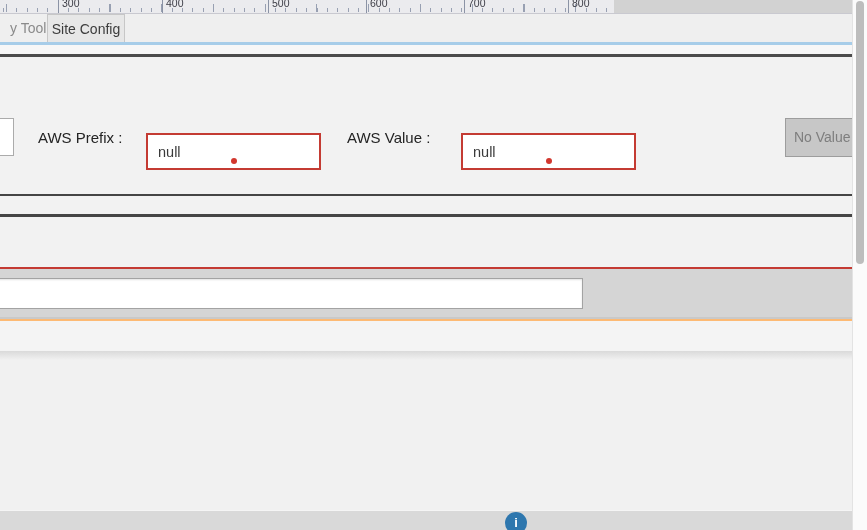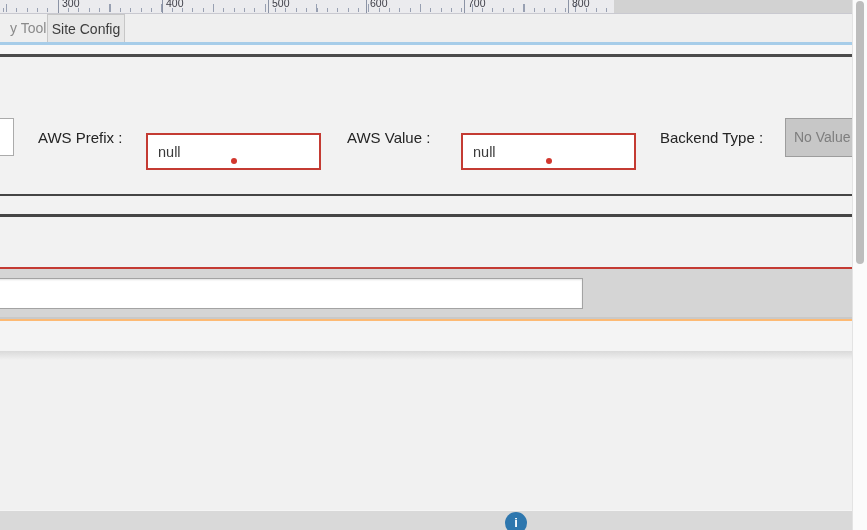--- a/index.html
+++ b/index.html
@@ -103,21 +103,20 @@
     <input value="null" style="">
     <span class="err-dot"></span>
   </div>
 
   <span class="label" style="left:347px">AWS Value :</span>
   <div class="err-wrap" style="left:461px">
     <input value="null" style="">
     <span class="err-dot"></span>
   </div>
 
-  <span class="label" style="left:660px">Backend Type :</span>
   <div class="btn-novalue">No Value</div>
 
   <input class="wide-input" value="" style="">
 
   <div class="footer-icon">i</div>
 
   <div class="scroll-track">
     <div class="scroll-thumb"></div>
   </div>
 

